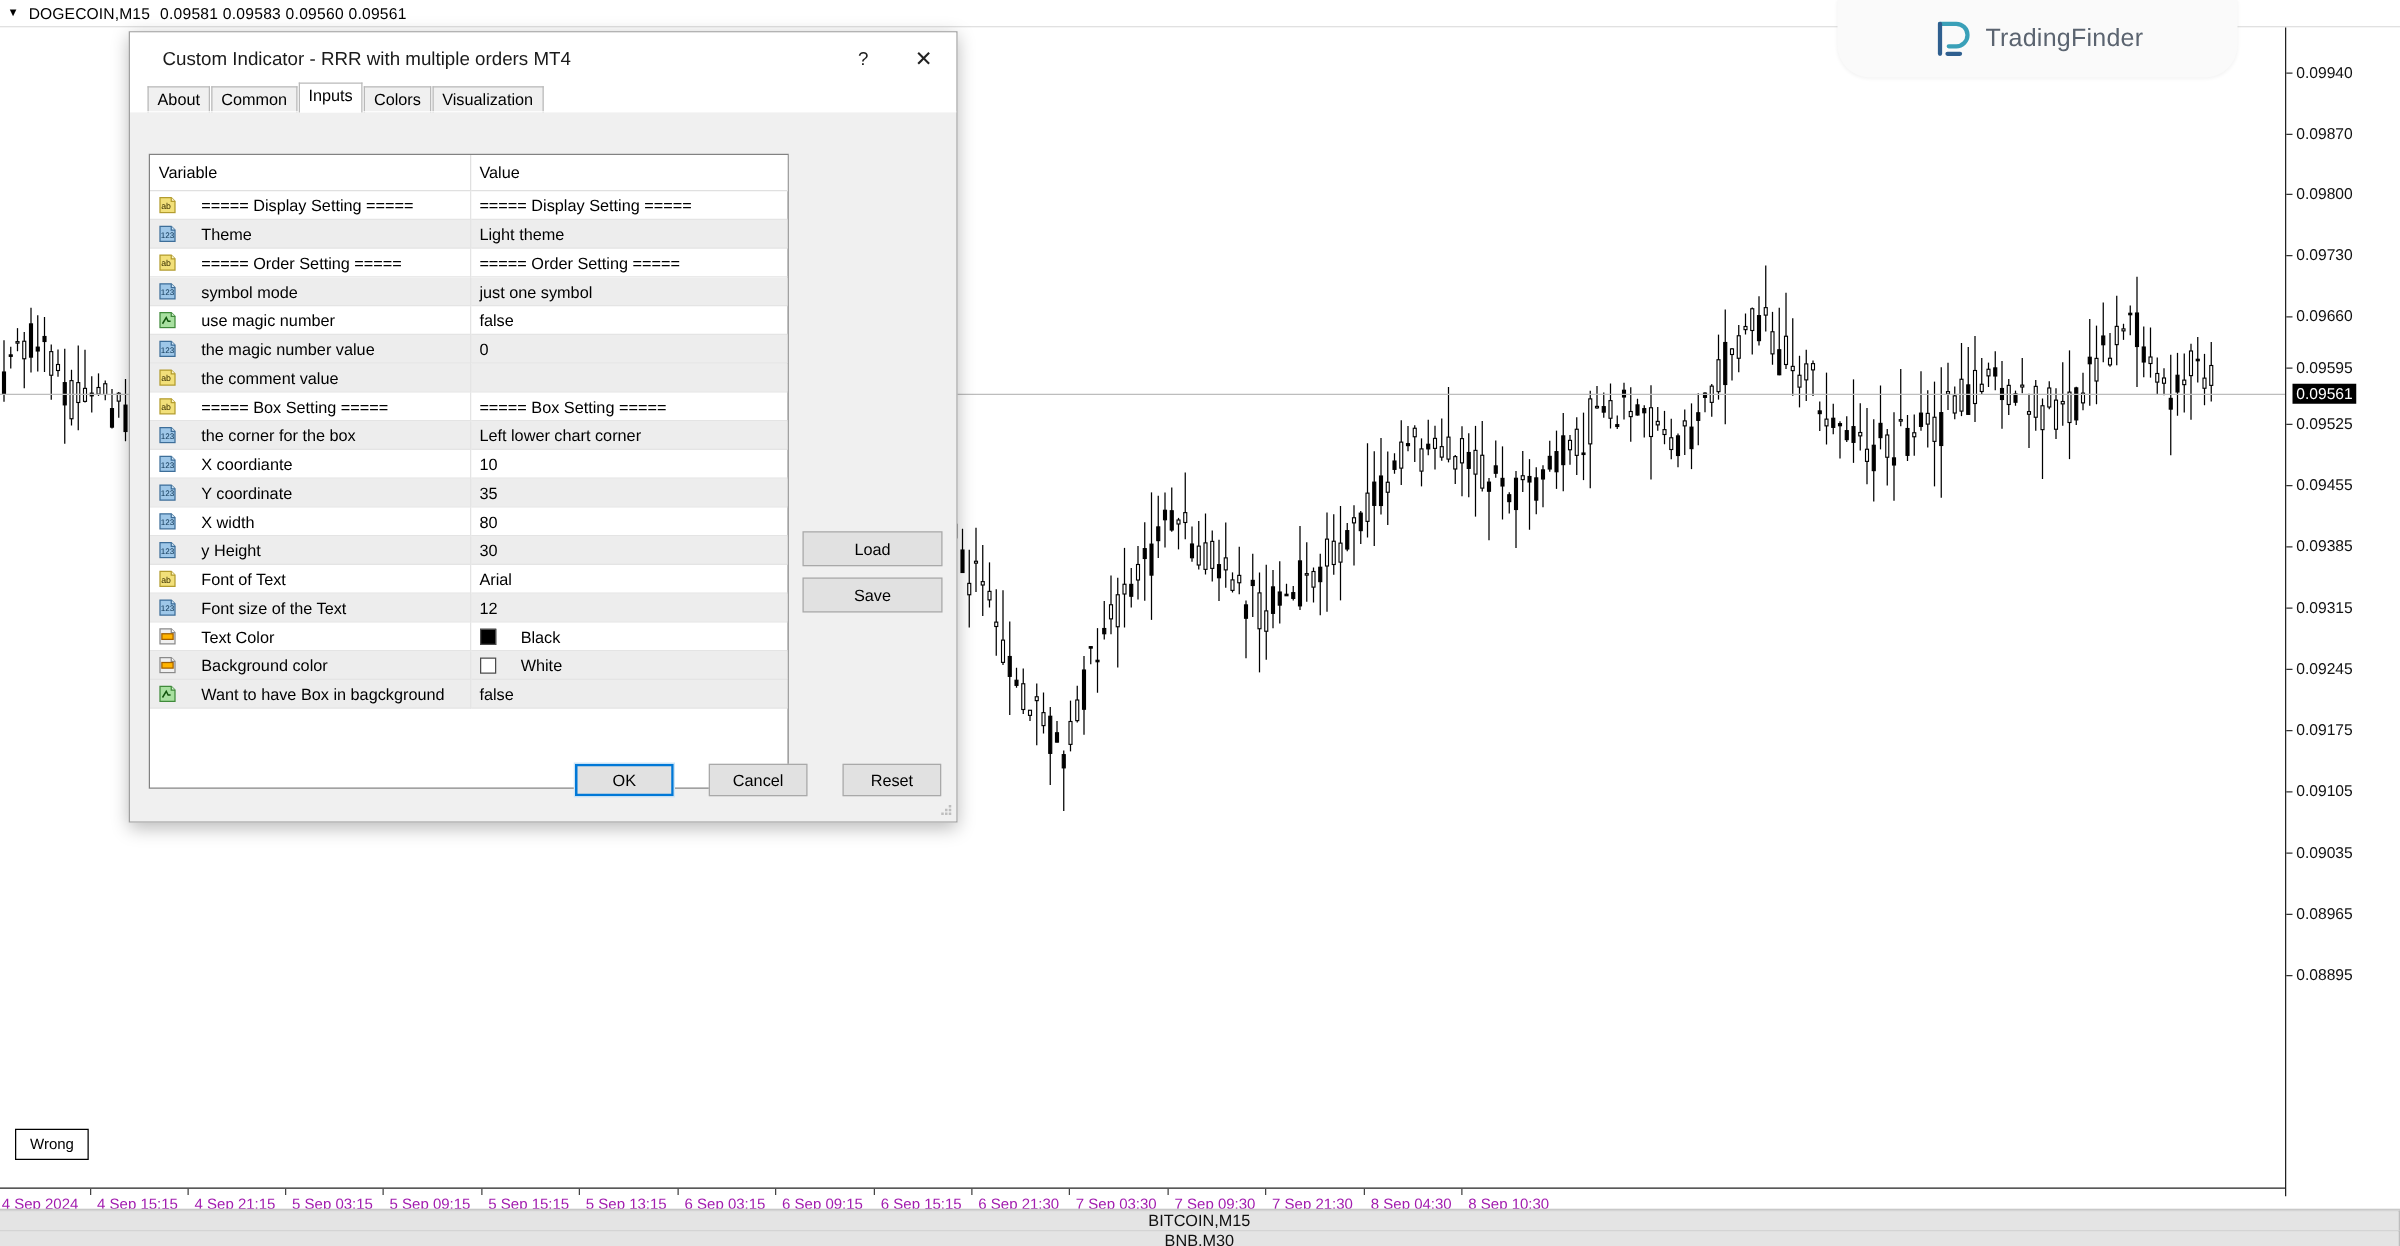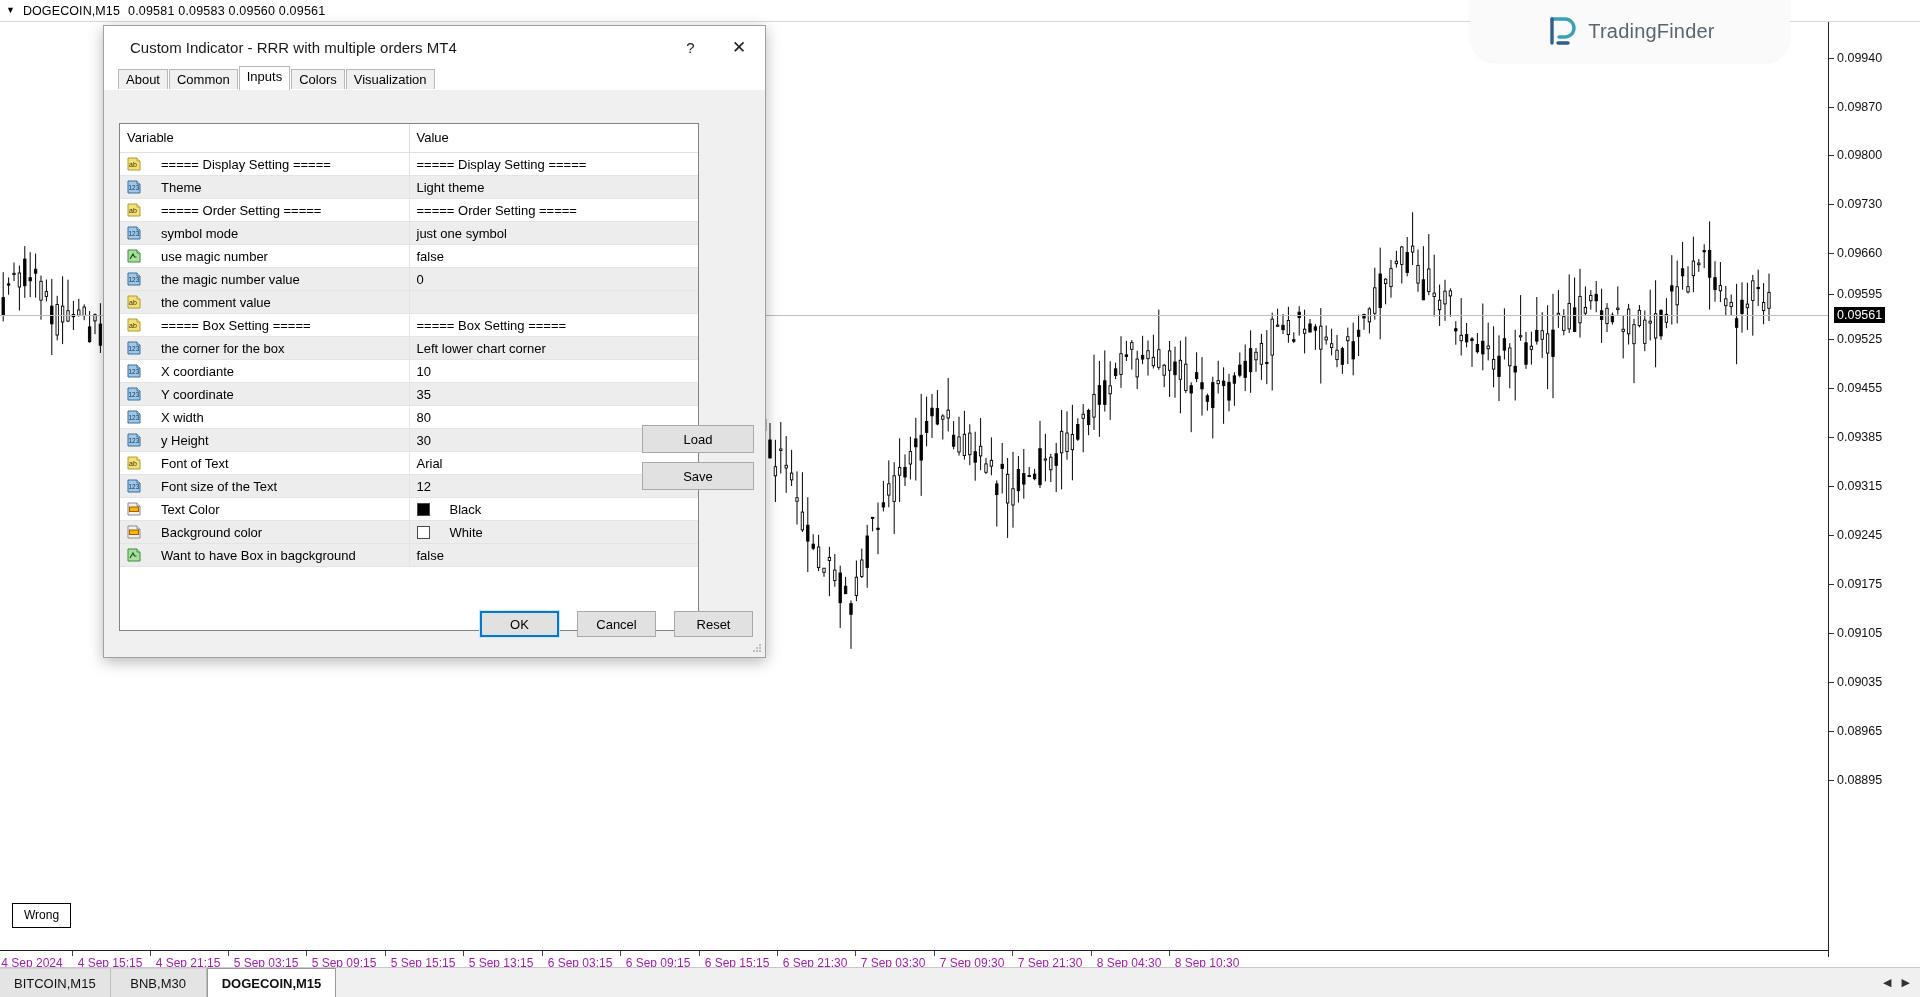--- a/index.html
+++ b/index.html
@@ -74,21 +74,21 @@
   #wrong-label {
     position:absolute; left:12px; top:903px;
     border:1.5px solid #000; background:#fff;
     padding:4px 11px 5px; font-size:12px; color:#000;
   }
 
   
   #tab-bar {
     position:absolute; left:0; top:967px; width:1920px; height:30px;
     background:#f0f0f0; border-top:1px solid #c8c8c8;
-    display:flex; align-items:stretch;
+    display:flex; align-items:stretch;flex-direction:column;
   }
   #tab-bar .ctab {
     display:flex; align-items:center; justify-content:center;
     padding:0 14px; font-size:13px; color:#111;
     background:#e4e4e4; border-right:1px solid #bdbdbd; border-top:1px solid #d4d4d4;
     min-width:96px;
   }
   #tab-bar .ctab.active {
     background:#fff; border-top:1px solid #9a9a9a;
     border-left:1px solid #9a9a9a; border-right:1px solid #9a9a9a;
@@ -134,21 +134,21 @@
   #tabs-row .dtab.active {
     background:#fff; border-color:#b9b9b9; top:0px; padding-bottom:4px; z-index:2;
   }
 
   #dialog-body {
     position:absolute; left:0; top:64px; right:0; bottom:0; background:#f0f0f0;
   }
 
   
   #params-panel {
-    position:absolute; left:15px; top:33px; width:580px; height:508px;
+    position:absolute; left:15px; top:33px; width:512px; height:508px;
     background:#fff; border:1px solid #828282;
     overflow:hidden;
   }
   .ptable { width:100%; border-collapse:collapse; table-layout:fixed; }
   .ptable col.c-var { width:256px; }
   .ptable col.c-val { width:256px; }
   .ptable th {
     text-align:left; font-weight:normal; font-size:13px; color:#000;
     padding:6px 0 7px 7px; background:#fff;
     border-bottom:1px solid #e0e0e0; border-right:1px solid #e0e0e0;
@@ -177,21 +177,21 @@
   .sbtn {
     display:block; width:112px; height:28px; margin-bottom:9px;
     background:#e1e1e1; border:1px solid #a9a9a9;
     font-size:13px; color:#000; text-align:center; line-height:26px;
     font-family:"Liberation Sans", sans-serif;
   }
 
   
   #dialog-buttons {
     position:absolute; left:0; right:0; bottom:17px; height:32px;
-    display:flex; justify-content:flex-end; align-items:center; gap:18px;
+    display:flex; justify-content:flex-end; align-items:center; gap:28px;
     padding-right:12px;
   }
   .dbtn {
     width:79px; height:26px; background:#e1e1e1; border:1px solid #a9a9a9;
     font-size:13px; color:#000; text-align:center; line-height:24px;
     font-family:"Liberation Sans", sans-serif;
   }
   .dbtn.default {
     border:2px solid #0078d7; outline:1px solid #cfe6f7; line-height:22px;
   }

